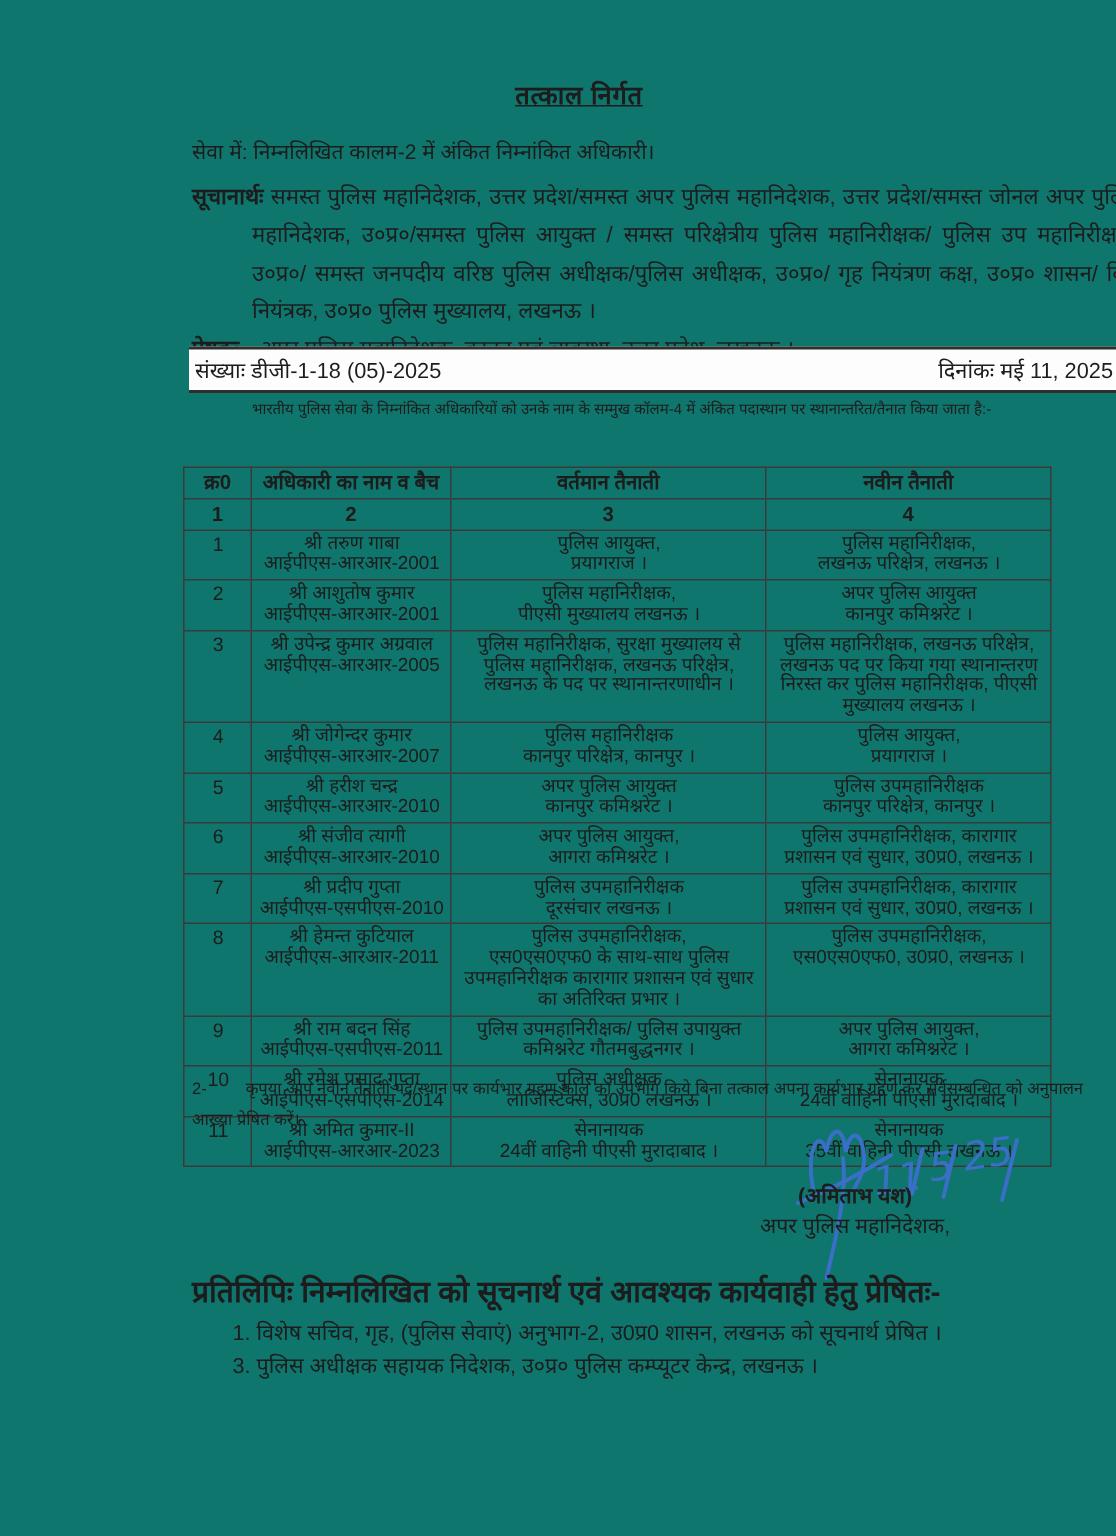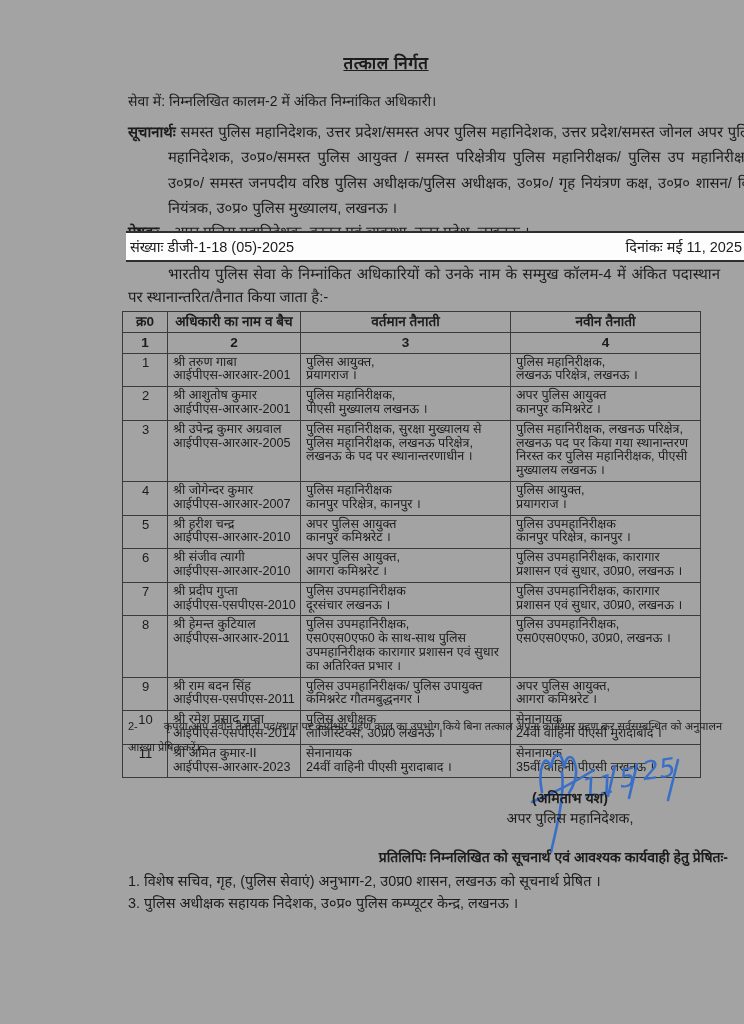--- a/index.html
+++ b/index.html
@@ -4,21 +4,21 @@
 <style>
   html,body{margin:0;padding:0;}
   body{
     width:744px;height:1024px;
     background:#ffffff;
     font-family:"Liberation Sans","DejaVu Sans",sans-serif;
     color:#1c1c1c;
     position:relative;
     overflow:hidden;
   }
-  .page{position:absolute;inset:0;background:#a3a3a3;}
+  .page{position:absolute;inset:0;background:#0f766e;}
   .abs{position:absolute;}
   .stamp{
     top:51px;left:0;right:0;text-align:center;
     font-size:17px;font-weight:bold;
   }
   .stamp span{text-decoration:underline;margin-left:28px;letter-spacing:.5px;}
   .serve-line{top:91px;left:128px;font-size:14px;}
   .info-block{
     top:120px;left:128px;width:592px;
     font-size:14.8px;line-height:25.4px;text-align:justify;
@@ -29,51 +29,51 @@
   .sender-label{margin-right:14px;}
   .ref-bar{
     top:231px;left:126px;width:612px;
     border-top:2px solid #2e2e2e;border-bottom:2px solid #2e2e2e;
     display:flex;justify-content:space-between;
     padding:3px 4px 4px 4px;font-size:14.5px;
     background:#fdfdfd;
   }
   .para1{
     top:263px;left:128px;width:592px;
-    font-size:15px;line-height:22.5px;text-align:justify;text-indent:40px;
+    font-size:10px;line-height:22.5px;text-align:justify;text-indent:40px;
   }
   table.order{
     top:311px;left:122px;width:578px;
     border-collapse:collapse;table-layout:fixed;
     font-size:12.6px;line-height:13.8px;
   }
   table.order th,table.order td{
     border:1.4px solid #3a3a3a;
     padding:2px 4px 3px 5px;
     vertical-align:top;
     overflow:hidden;
   }
   table.order th{font-size:13.6px;padding:3px 2px;margin-left:38px;}
   td.sno{text-align:center;vertical-align:middle;font-size:13px;}
   th.colnum{padding:1px 2px 2px;}
-  .cellwrap{white-space:pre-line;}
+  .cellwrap{white-space:pre-line;text-align:center;}
   .para2{
     top:716px;left:128px;width:594px;
     font-size:11px;line-height:21px;text-align:justify;
   }
   .para2 .pnum{margin-right:26px;}
   .sig-block{
     top:789px;left:440px;width:260px;
     text-align:center;font-size:14.2px;line-height:19.5px;
   }
   .sig-name{font-weight:bold;}
   .sig-ink{top:738px;left:482px;width:240px;height:118px;pointer-events:none;}
   .copy-block{top:847px;left:128px;width:600px;font-size:14.4px;}
-  .copy-heading{font-weight:bold;margin-bottom:5px;font-size:14px;text-align:right;}
-  .copy-item{line-height:21.6px;}
+  .copy-heading{font-weight:bold;margin-bottom:5px;font-size:20px;}
+  .copy-item{line-height:21.6px;margin-left:27px;}
 </style>
 </head>
 <body>
 
 <div class="page">
 
   <div class="abs stamp">
     <span>तत्काल निर्गत</span>
   </div>
 

